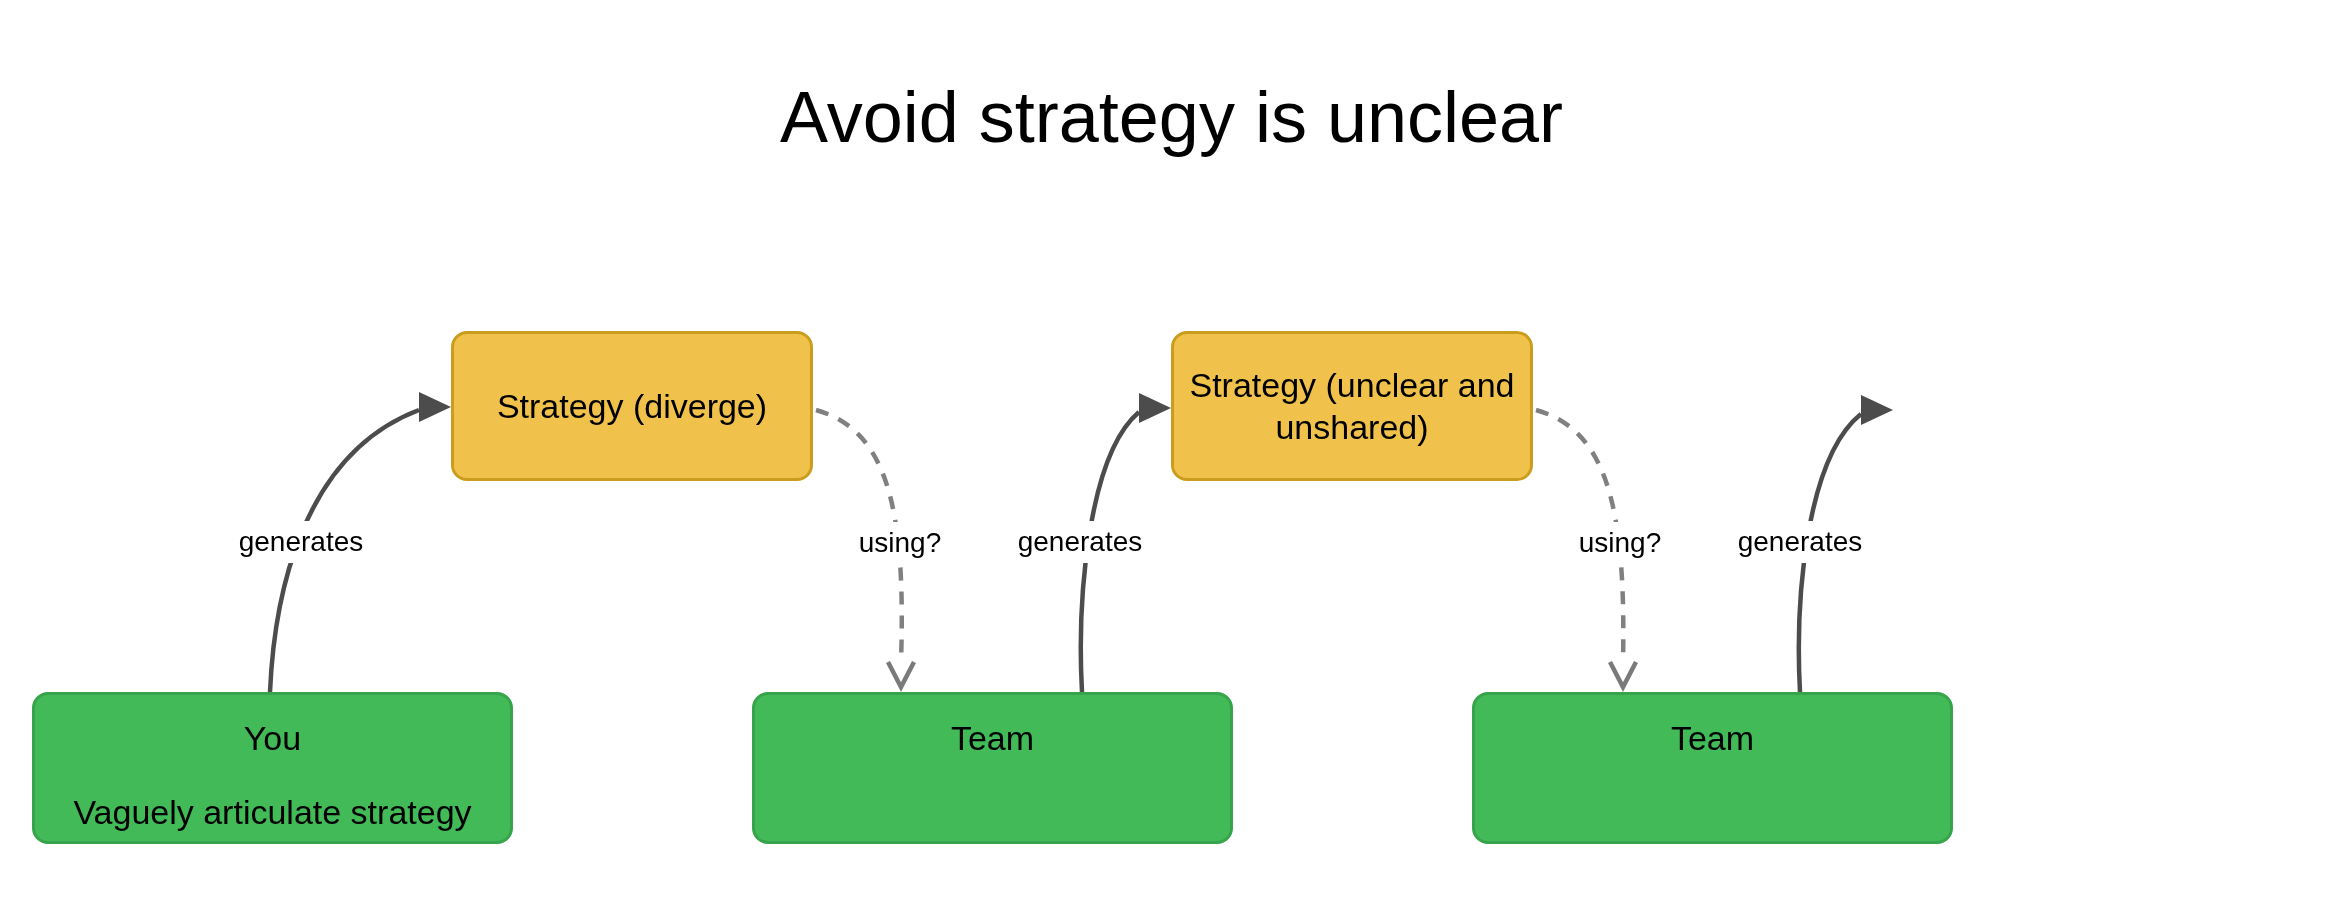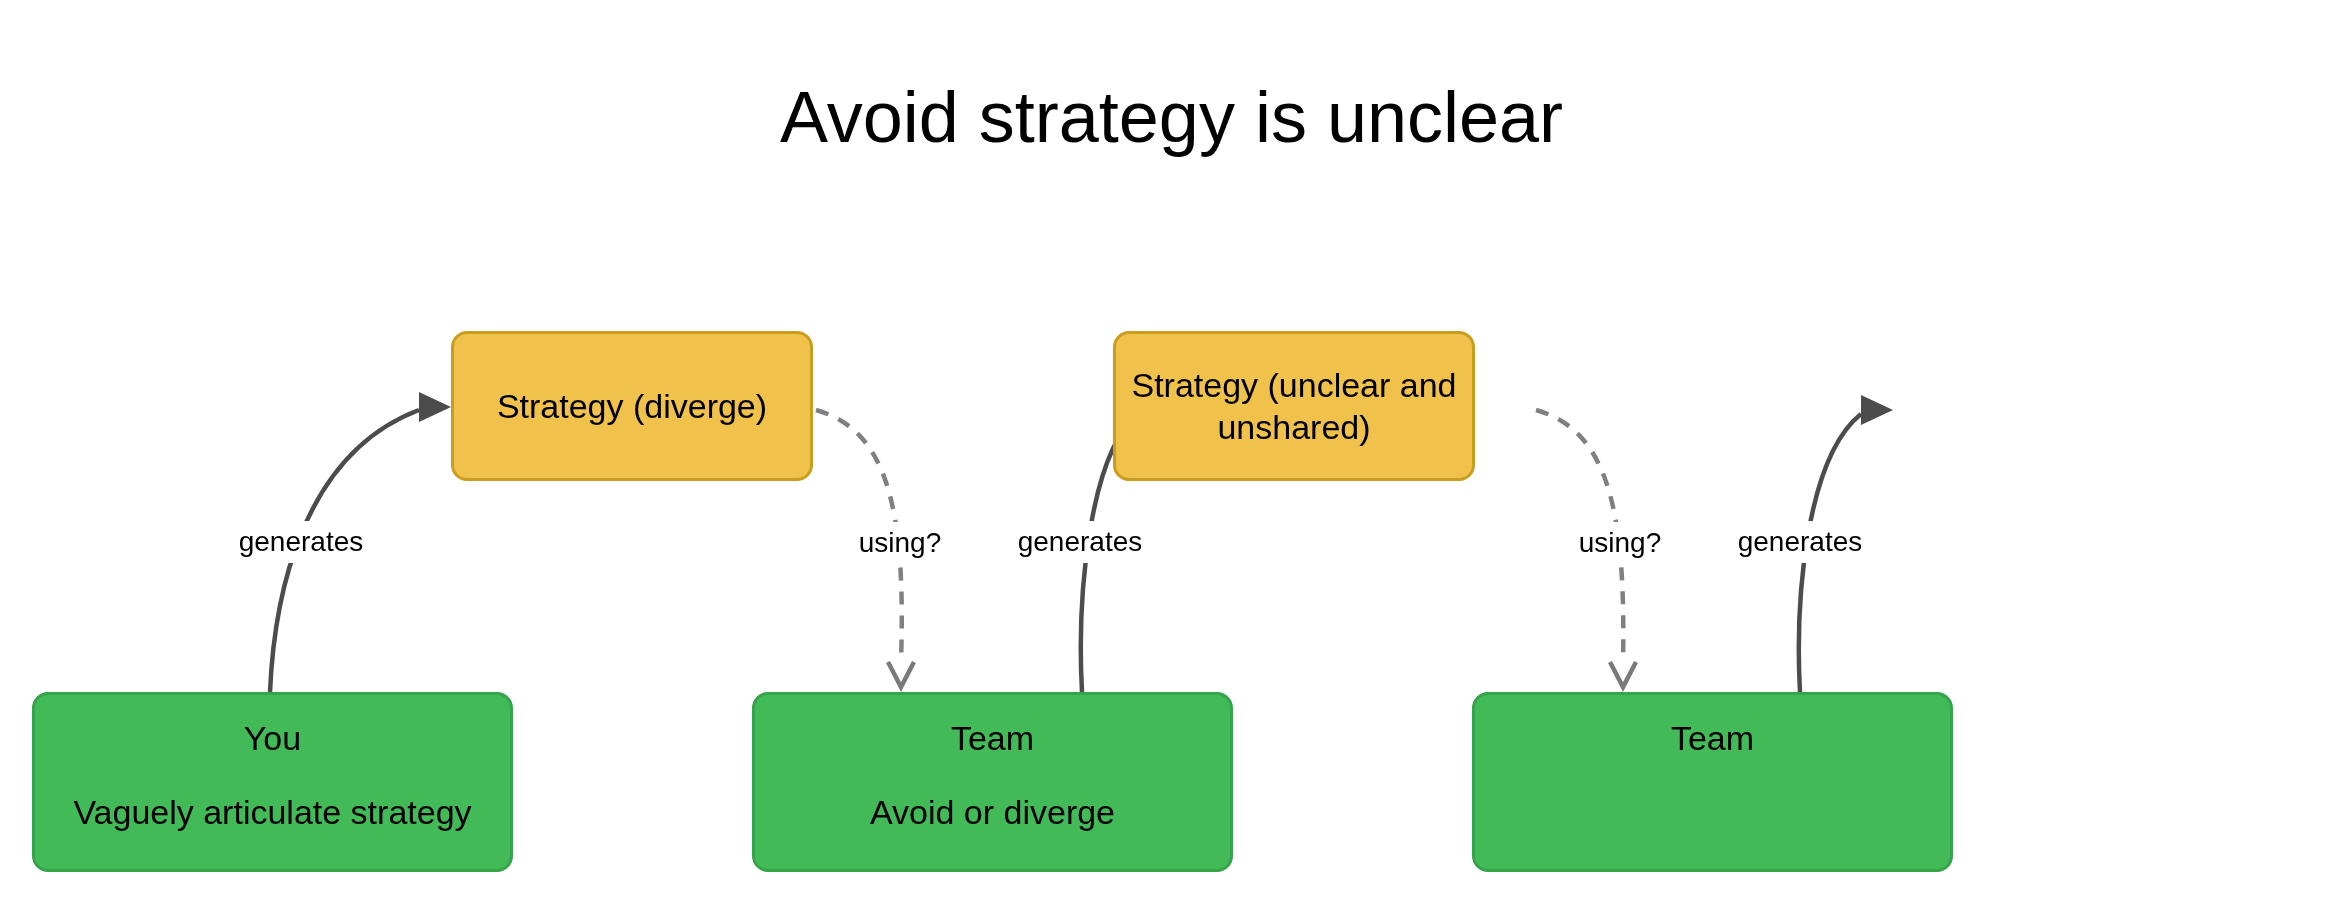--- a/index.html
+++ b/index.html
@@ -39,21 +39,21 @@
     align-items:center;justify-content:center;
     font-size:34px;line-height:42px;text-align:center;
   }
   .node-yellow{
     width:362px;height:150px;top:331px;
     background:var(--yellow-fill);
     border:3px solid var(--yellow-border);
     padding:0 12px;
   }
   .node-green{
-    width:481px;height:180px;top:692px;
+    width:481px;height:152px;top:692px;
     background:var(--green-fill);
     border:3px solid var(--green-border);
     justify-content:flex-start;
     padding-top:22px;
   }
   .node-green .sub{
     display:inline-flex;flex-direction:row;align-items:stretch;
     margin-top:16px;
   }
   .node-green .divider{
@@ -94,39 +94,35 @@
     <polyline class="head-open" points="1610,662 1623,687 1636,662"></polyline>
 
     <path class="edge-solid" d="M 1800 692 C 1795 600, 1806 458, 1861 414"></path>
     <polygon class="head-solid" points="1893,410 1861,395 1861,425"></polygon>
   </svg>
 
   <div class="node node-yellow" style="left:451px;">
     <span>Strategy (diverge)</span>
   </div>
 
-  <div class="node node-yellow" style="left:1113px;">
+  <div class="node node-yellow" style="left:1171px;">
     <span>Strategy (unclear and unshared)</span>
   </div>
 
 
   <div class="node node-green" style="left:32px;">
     <span class="actor">You</span>
     <span class="sub">
       <span class="divider"></span>
       <span class="action">Vaguely articulate strategy</span>
     </span>
   </div>
 
   <div class="node node-green" style="left:752px;">
     <span class="actor">Team</span>
-    <span class="sub">
-      <span class="divider"></span>
-      <span class="action">Avoid or diverge</span>
-    </span>
   </div>
 
   <div class="node node-green" style="left:1472px;">
     <span class="actor">Team</span>
   </div>
 
   <div class="edge-label" style="left:301px;top:542px;">generates</div>
   <div class="edge-label" style="left:900px;top:543px;">using?</div>
   <div class="edge-label" style="left:1080px;top:542px;">generates</div>
   <div class="edge-label" style="left:1620px;top:543px;">using?</div>

